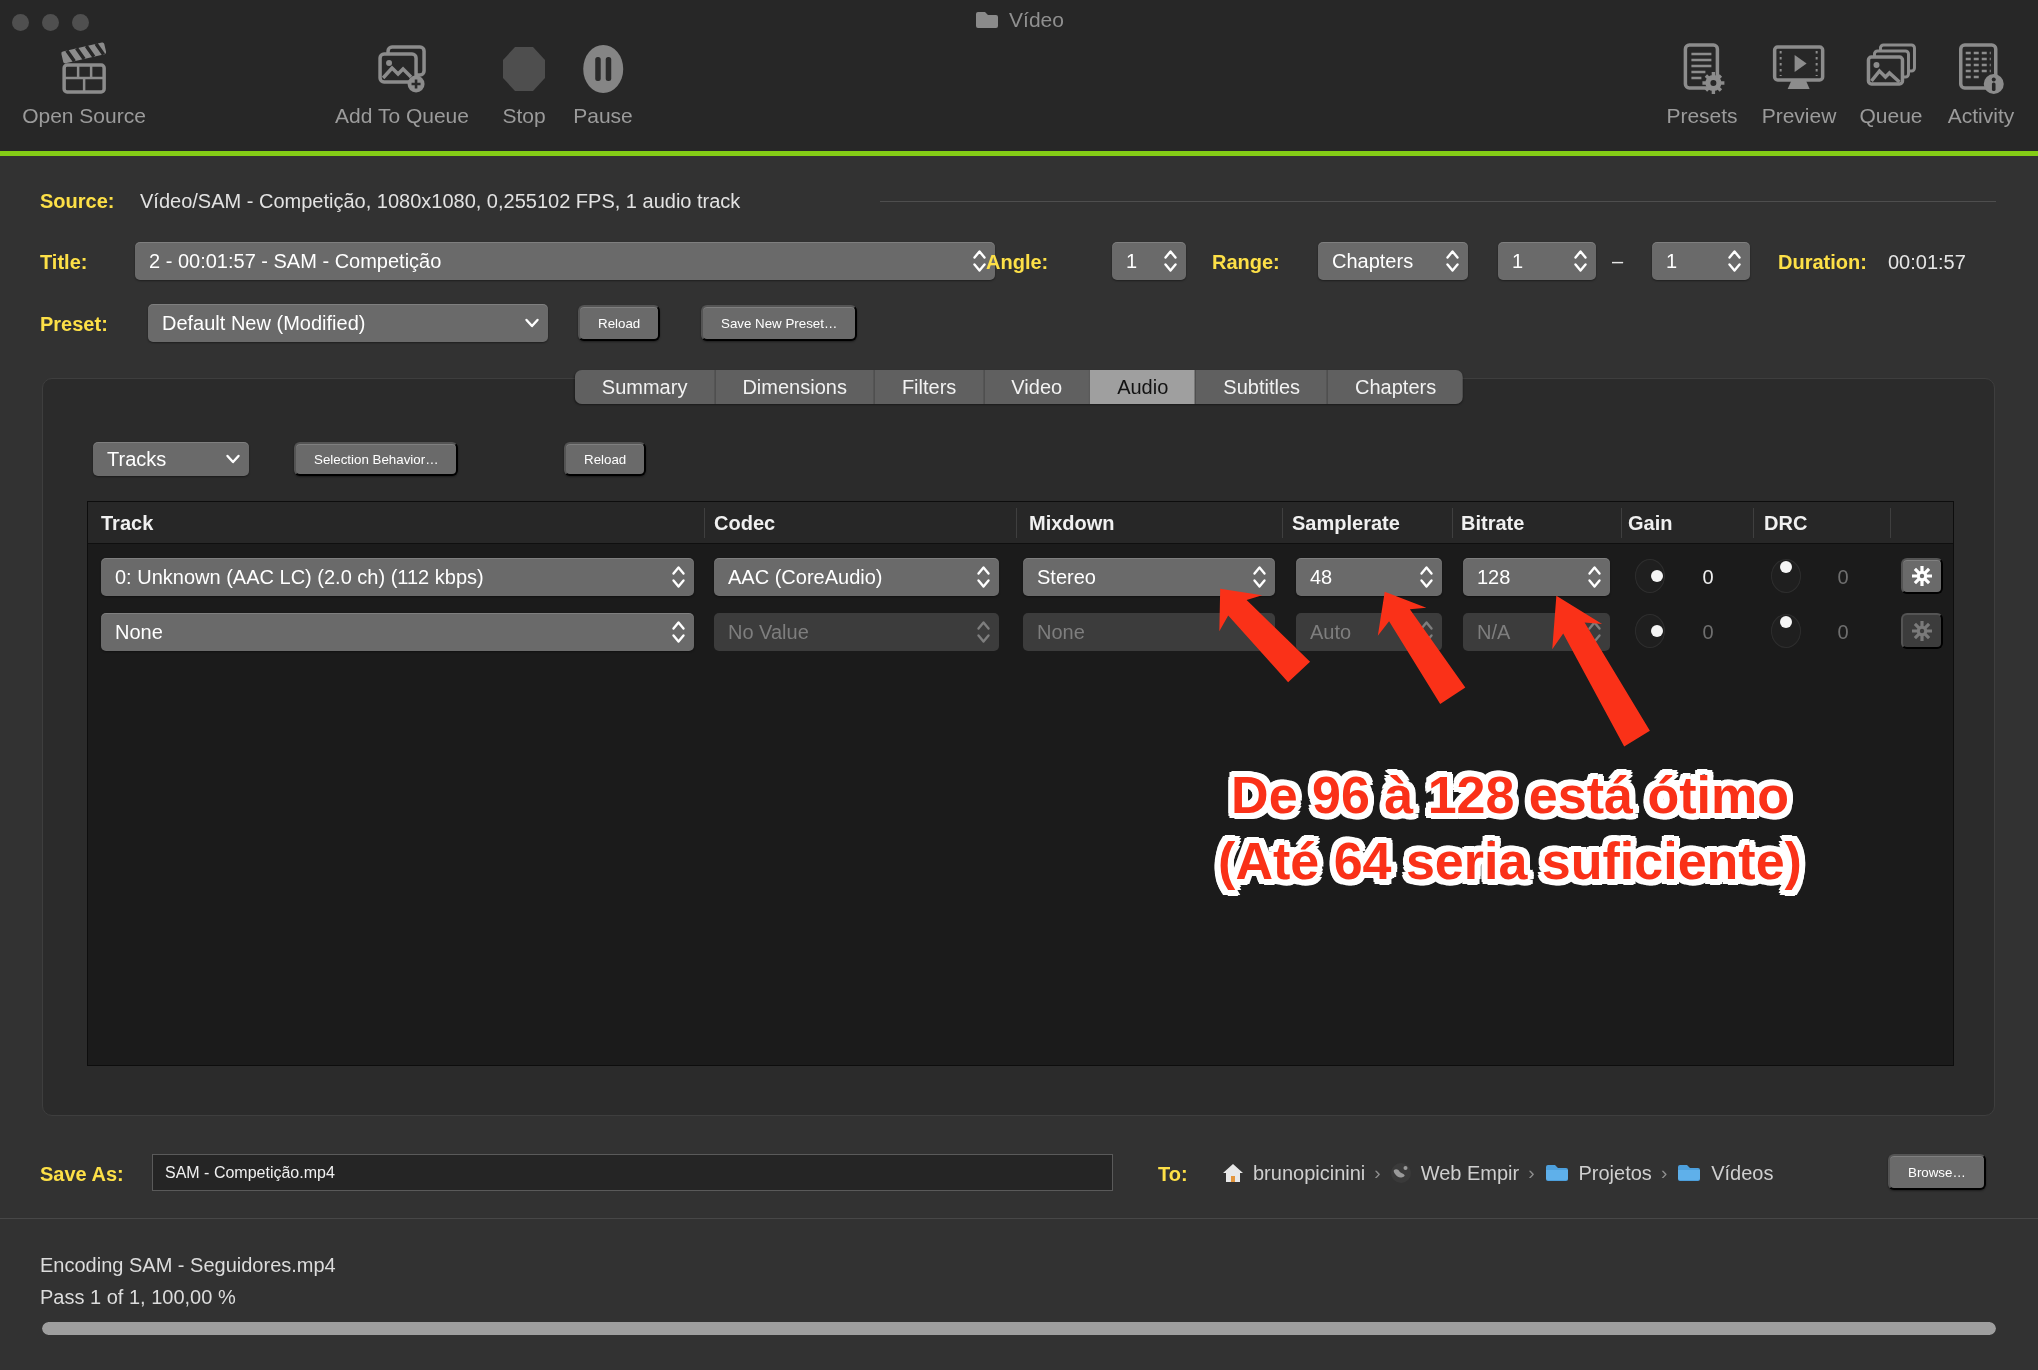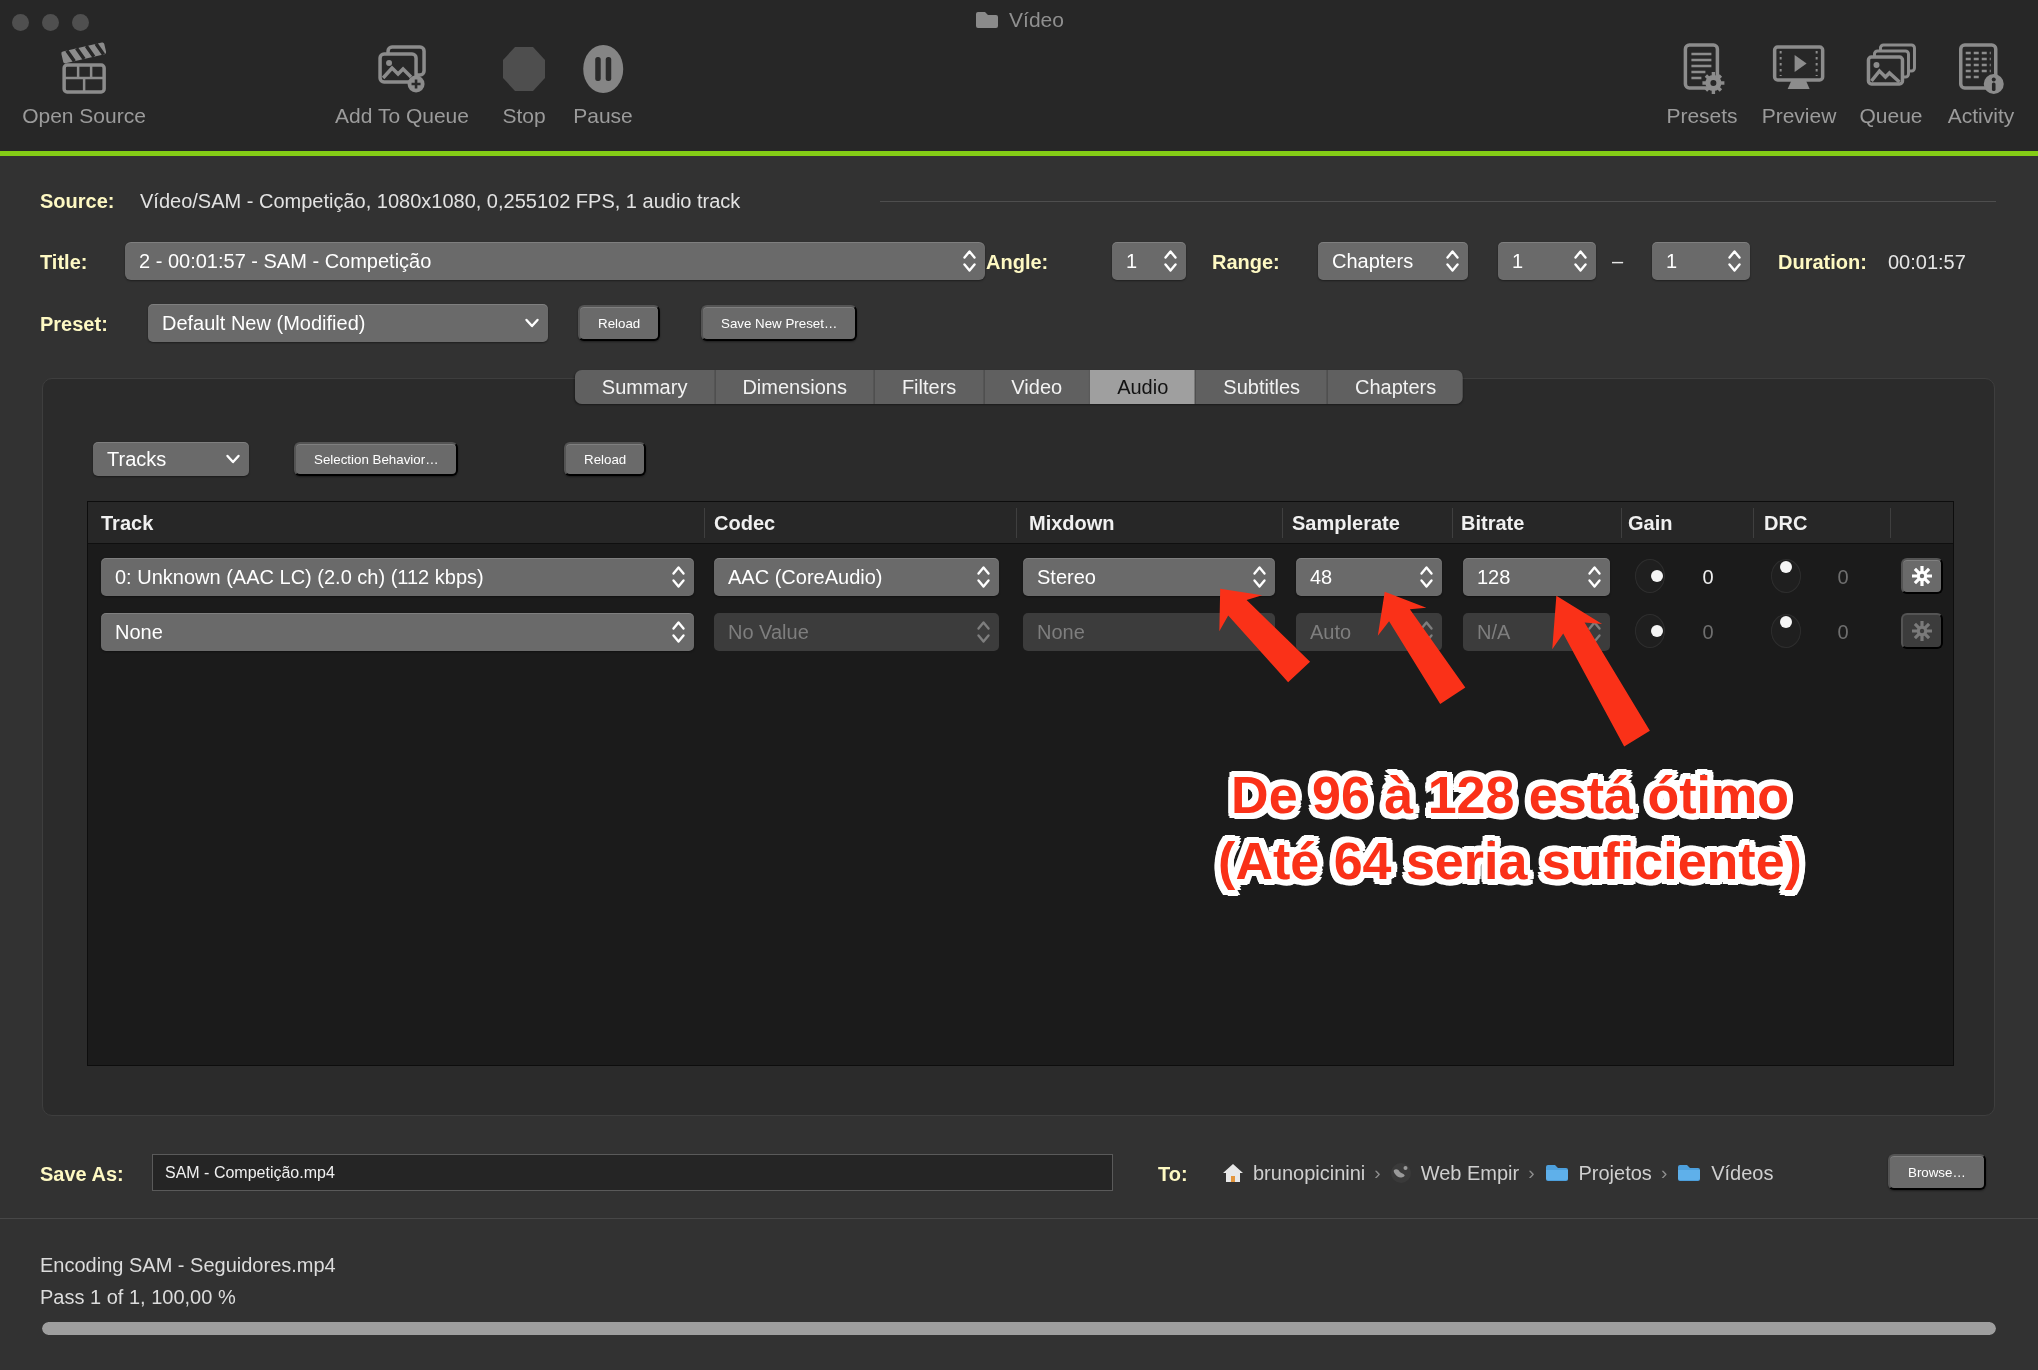--- a/index.html
+++ b/index.html
@@ -29,21 +29,21 @@
   
   .sel { position:absolute; height:38px; background:#6a6a6a; border-radius:5px;
          display:flex; align-items:center; padding:0 8px 0 14px; color:#fff;
          box-shadow:inset 0 1px 0 rgba(255,255,255,.14), 0 1px 2px rgba(0,0,0,.4); }
   .sel .stxt { flex:1; white-space:nowrap; overflow:hidden; }
   .sel.disabled { background:#3c3c3c; color:#7e7e7e; box-shadow:none; }
   .btn { position:absolute; height:36px; background:#6a6a6a; border-radius:6px;
          display:inline-flex; align-items:center; justify-content:center; padding:0 18px;
          color:#fff; box-shadow:inset 0 1px 0 rgba(255,255,255,.14), 0 1px 2px rgba(0,0,0,.4);
          white-space:nowrap;margin-left:16px; }
-  .blabel { font-weight:700; color:#fef9c3; position:absolute;text-align:right; }
+  .blabel { font-weight:700; color:#fde047; position:absolute;text-align:right; }
   .chev { flex:0 0 auto; margin-left:6px; }
 
   
   .tabs { position:absolute; top:370px; left:50%; transform:translateX(-50%);
           display:flex; border-radius:7px; overflow:hidden; z-index:3;
           box-shadow:0 1px 2px rgba(0,0,0,.4); }
   .tab { height:34px; line-height:34px; padding:0 27px; background:#606060; color:#f2f2f2; }
   .tab + .tab { border-left:1px solid #4c4c4c; }
   .tab.active { background:#9f9f9f; color:#121212; }
 
@@ -209,21 +209,21 @@
     </span>
     <span class="lbl">Activity</span>
   </div>
 </div>
 
 <span class="blabel" style="left:40px; top:190px;">Source:</span>
 <span class="abs srcval" style="left:140px; top:190px;">Vídeo/SAM - Competição, 1080x1080, 0,255102 FPS, 1 audio track</span>
 <div class="hline" style="left:880px; top:201px; width:1116px;"></div>
 
 <span class="blabel" style="left:40px; top:251px;">Title:</span>
-<div class="sel" style="left:125px; top:242px; width:860px;border-radius:6px;">
+<div class="sel" style="left:135px; top:242px; width:860px;">
   <span class="stxt">2 - 00:01:57 - SAM - Competição</span>
   <svg class="chev" width="15" height="24" viewBox="0 0 15 24">
     <path d="M2.5 8.5 7.5 2.5 12.5 8.5M2.5 15.5 7.5 21.5 12.5 15.5" stroke="currentColor" stroke-width="2.4" fill="none" stroke-linecap="round" stroke-linejoin="round"></path>
   </svg>
 </div>
 <span class="blabel" style="left:986px; top:251px;">Angle:</span>
 <div class="sel" style="left:1112px; top:242px; width:74px;">
   <span class="stxt">1</span>
   <svg class="chev" width="15" height="24" viewBox="0 0 15 24">
     <path d="M2.5 8.5 7.5 2.5 12.5 8.5M2.5 15.5 7.5 21.5 12.5 15.5" stroke="currentColor" stroke-width="2.4" fill="none" stroke-linecap="round" stroke-linejoin="round"></path>

